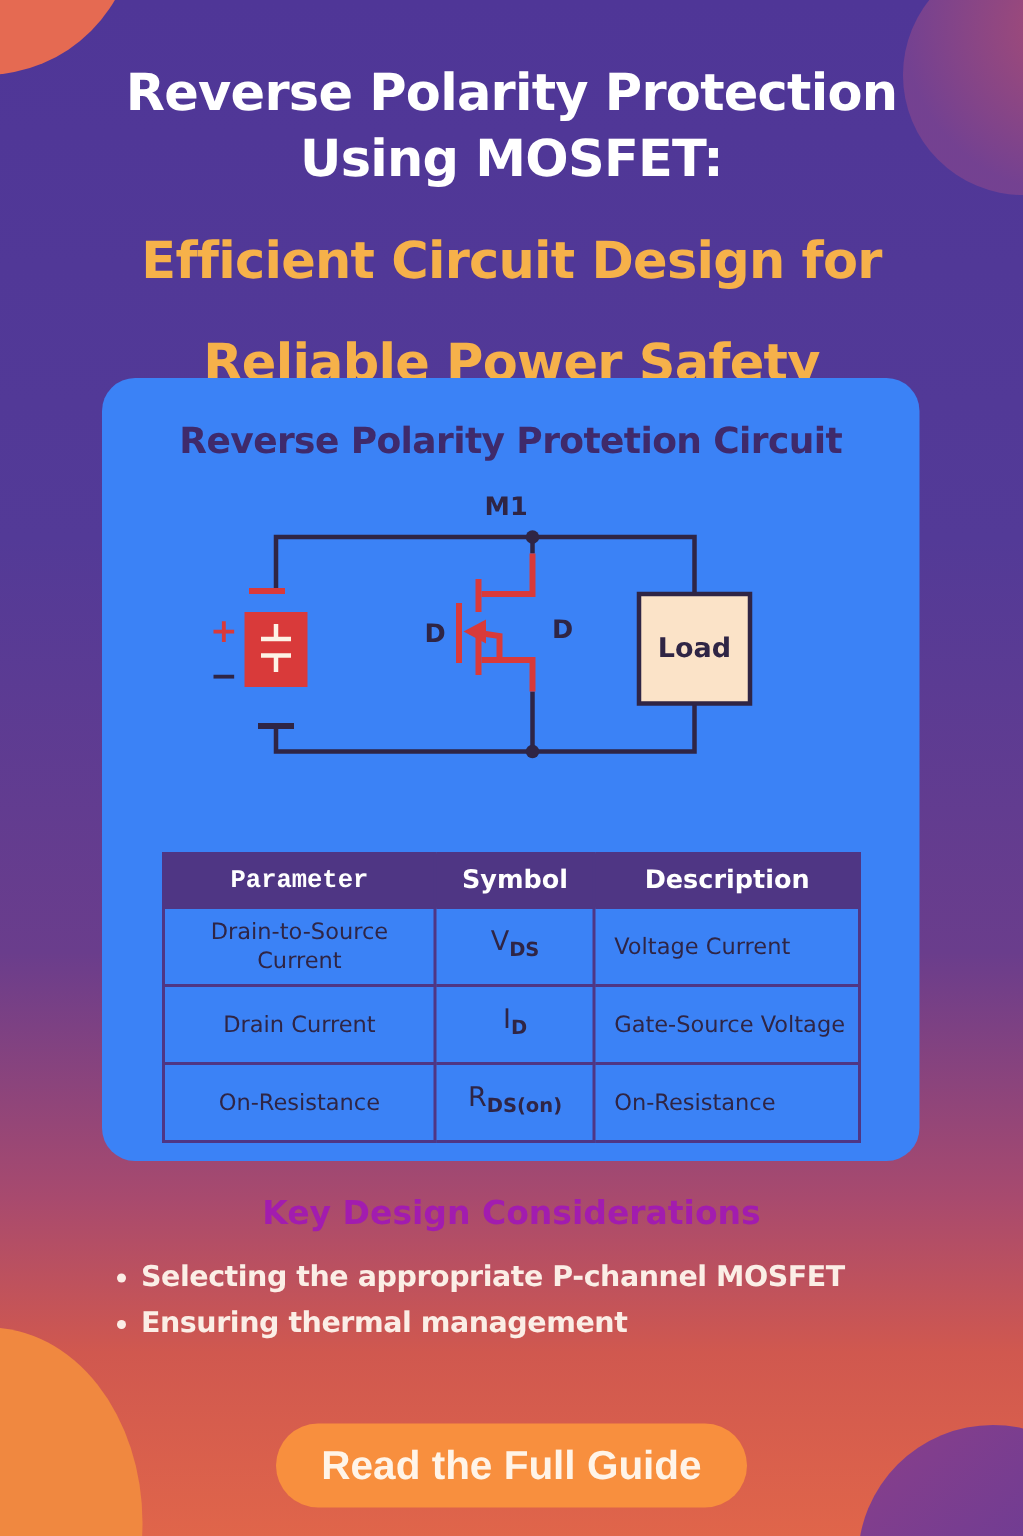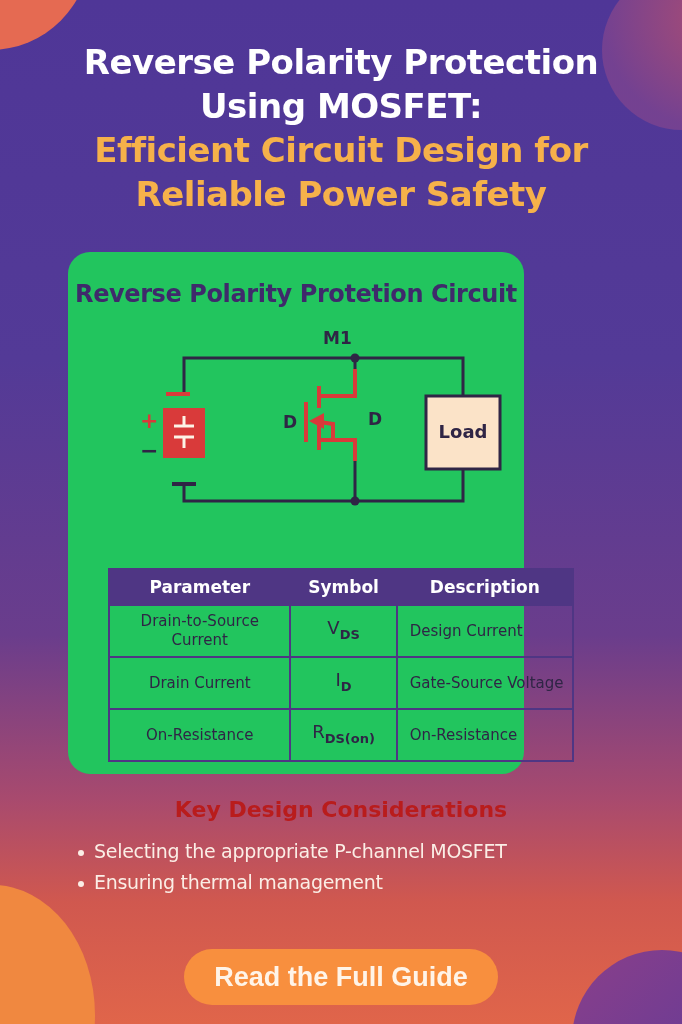--- a/index.html
+++ b/index.html
@@ -9,39 +9,39 @@
     background: linear-gradient(180deg, #4f3697 0%, #533a97 35%, #6a3d8c 62%, #a84a6e 78%, #d0584f 88%, #e0654a 100%);
   }
   .blob { position: absolute; border-radius: 50%; }
   .blob-tl { left: -110px; top: -150px; width: 200px; height: 200px; background: #e56a52; }
   .blob-tr { right: -80px; top: -30px; width: 160px; height: 160px; background: radial-gradient(circle at 70% 30%, #b8506e, #7a4390 70%); opacity: .85; }
   .blob-bl { left: -110px; top: 885px; width: 205px; height: 260px; background: #f08840; }
   .blob-br { right: -70px; top: 950px; width: 180px; height: 180px; background: linear-gradient(135deg, #8a3f8a, #5a3a9a); }
 
   .title { position: absolute; left: 0; right: 0; top: 40px; text-align: center; font-weight: bold; line-height: 44px; font-size: 34px; letter-spacing: -0.5px; }
   .title .w { color: #ffffff; }
-  .title .o { color: #f6b14a; }
+  .title .o { color: #f6b14a; margin-top: 24px; }
 
-  .card { position: absolute; left: 68px; top: 252px; width: 456px; height: 522px; background: #22c55e; border-radius: 22px; }
+  .card { position: absolute; left: 68px; top: 252px; width: 545px; height: 522px; background: #3b82f6; border-radius: 22px; }
   .card-title { position: absolute; left: 0; right: 0; top: 28px; text-align: center; font-weight: bold; font-size: 24px; color: #3f2a6b; letter-spacing: -0.4px; }
   .circuit { position: absolute; left: 0; top: 72px; }
   .m1 { position: absolute; left: 255px; top: 76px; font-weight: bold; font-size: 17px; color: #2f2545; }
 
   .sec-title { position: absolute; left: 0; right: 0; top: 280px; text-align: center; font-weight: bold; font-size: 23px; color: #3f2a6b; letter-spacing: -0.4px; }
   table.mt { position: absolute; left: 40px; top: 316px; width: 466px; border-collapse: collapse; font-size: 15px; color: #2f2545; }
   table.mt th { background: #4f3684; color: #fff; font-weight: bold; font-size: 17px; height: 32px; border: 2px solid #4f3684; border-left-color: #fdf3e6; }
   table.mt th:first-child { border-left-color: #4f3684; }
   table.mt td { border: 2px solid #4f3684; height: 48px; text-align: center; line-height: 19px; }
   table.mt td.desc { text-align: left; padding-left: 12px; }
   table.mt td.sym { font-size: 18px; }
   table.mt td.sym sub { font-size: 13px; font-weight: bold; }
-  .c1 { width: 182px; } .c2 { width: 104px; } .c3 { width: 176px; }
+  .c1 { width: 182px; font-family: Liberation Mono, monospace; } .c2 { width: 104px; } .c3 { width: 176px; }
 
-  .kd-title { position: absolute; left: 0; right: 0; top: 797px; text-align: center; font-weight: bold; font-size: 22px; color: #b91c1c; }
-  ul.kd { position: absolute; left: 78px; top: 836px; margin: 0; padding: 0; list-style: none; }
+  .kd-title { position: absolute; left: 0; right: 0; top: 797px; text-align: center; font-weight: bold; font-size: 22px; color: #a21caf; }
+  ul.kd { position: absolute; left: 78px; top: 836px; margin: 0; padding: 0; list-style: none; font-weight: bold; }
   ul.kd li { color: #fbeee6; font-size: 19px; line-height: 31px; letter-spacing: -0.3px; }
   ul.kd li .dot { display: inline-block; width: 6px; height: 6px; border-radius: 50%; background: #fbeee6; margin-right: 10px; vertical-align: middle; }
 
   .cta { position: absolute; left: 184px; top: 949px; width: 314px; height: 56px; border-radius: 28px; background: #f88f3e; color: #fff4e8; font-weight: bold; font-size: 27px; display: flex; align-items: center; justify-content: center; border: none; cursor: pointer; }
 </style>
 </head>
 <body>
 
 <div class="blob blob-tl"></div>
 <div class="blob blob-tr"></div>
@@ -104,21 +104,21 @@
       <tr>
         <th class="c1">Parameter</th>
         <th class="c2">Symbol</th>
         <th class="c3">Description</th>
       </tr>
     </thead>
     <tbody>
       <tr>
         <td>Drain-to-Source Current</td>
         <td class="sym"><span>V</span><sub>DS</sub></td>
-        <td class="desc">Design Current</td>
+        <td class="desc">Voltage Current</td>
       </tr>
       <tr>
         <td>Drain Current</td>
         <td class="sym"><span>I</span><sub>D</sub></td>
         <td class="desc">Gate-Source Voltage</td>
       </tr>
       <tr>
         <td>On-Resistance</td>
         <td class="sym"><span>R</span><sub>DS(on)</sub></td>
         <td class="desc">On-Resistance</td>

